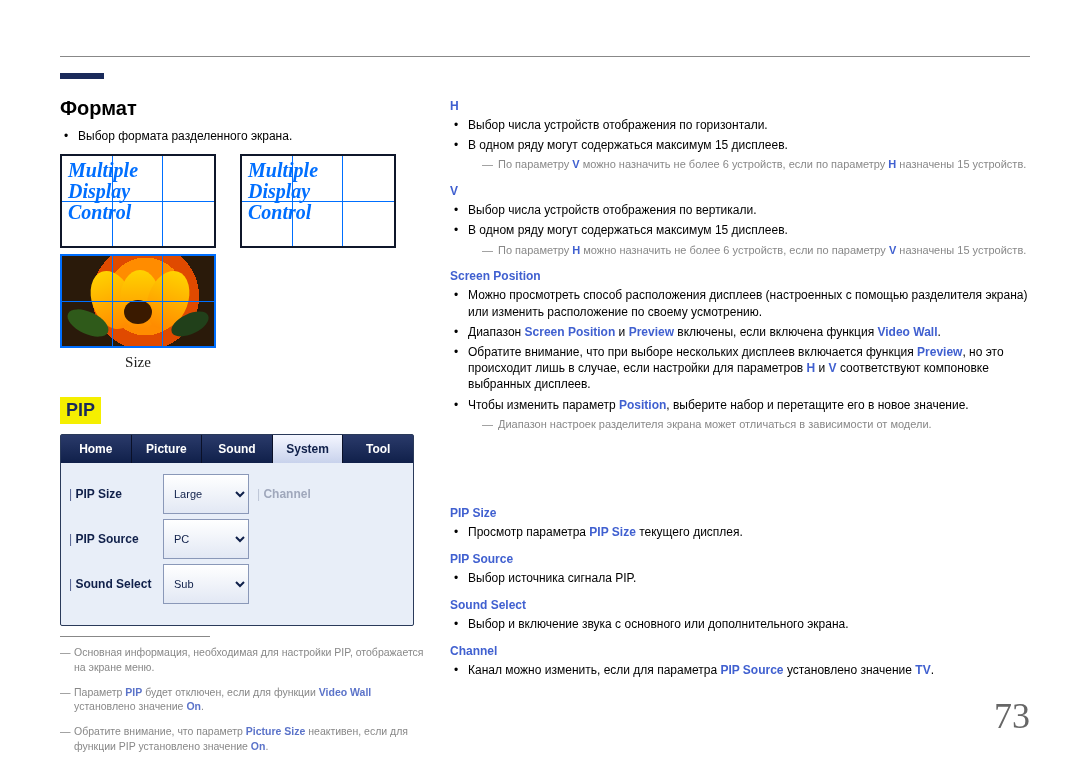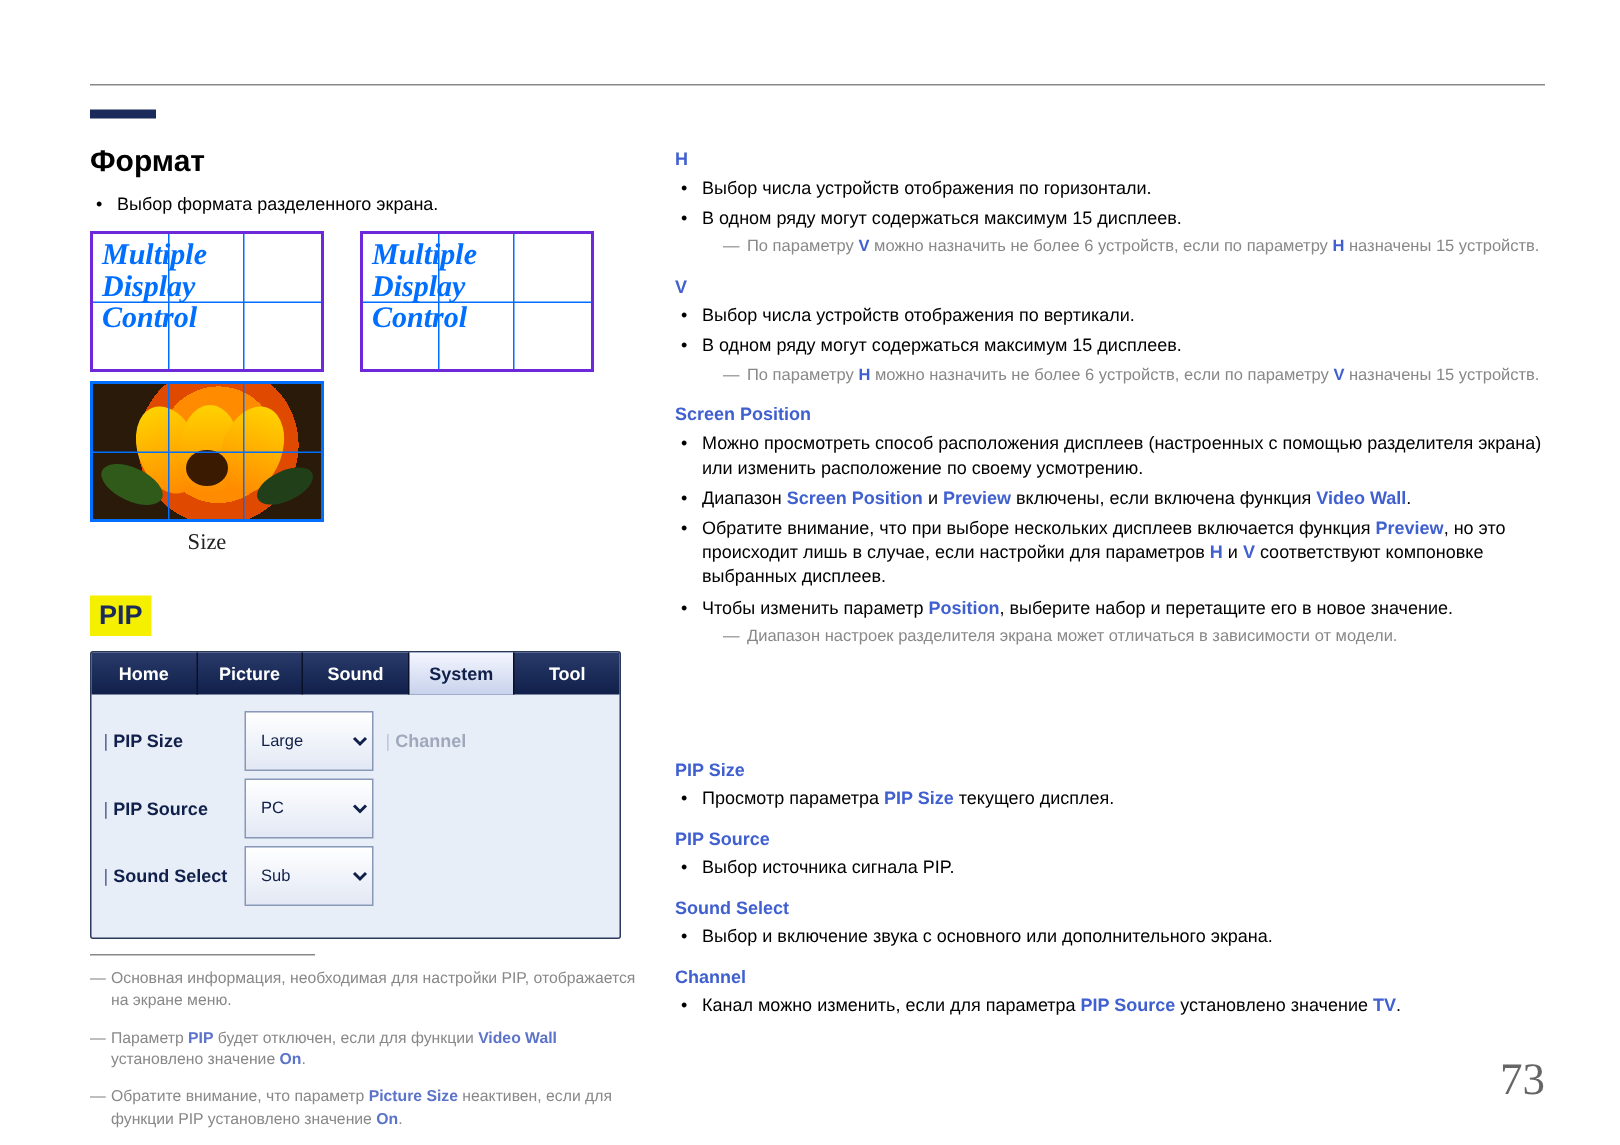--- a/index.html
+++ b/index.html
@@ -51,21 +51,21 @@
   .bullets > li::before { content: "•"; position: absolute; left: 4px; top: 0; }
   .sub-dash { list-style: none; padding: 0; margin: 0; }
   .sub-dash > li { position: relative; padding-left: 30px; margin: 4px 0; color: #888; font-size: 11px; line-height: 1.35; }
   .sub-dash > li::before { content: "―"; position: absolute; left: 14px; top: 0; color: #888; }
   .kw { color: #4060d0; font-weight: bold; }
 
   
   .thumb-row { display: flex; gap: 24px; margin-top: 6px; margin-bottom: 6px; }
   .thumb-pair { text-align: center; }
   .mdc-box {
-    width: 152px; height: 90px; border: 2px solid #6d28d9; background: #fff;
+    width: 152px; height: 90px; border: 2px solid #0f172a; background: #fff;
     position: relative;
   }
   .mdc-box .grid-v1 { position:absolute; left:33%; top:0; width:1px; height:100%; background:#006fff; }
   .mdc-box .grid-v2 { position:absolute; left:66%; top:0; width:1px; height:100%; background:#006fff; }
   .mdc-box .grid-h  { position:absolute; left:0; top:50%; width:100%; height:1px; background:#006fff; }
   .mdc-box .txt {
     position:absolute; left:6px; top:4px; font-style: italic; font-family: Georgia, serif;
     font-size: 20px; line-height: 1.05; color:#006fff; font-weight:bold;
   }
   .flower-box {
@@ -130,21 +130,21 @@
   .footnotes p { margin:0 0 10px 0; padding-left:14px; position:relative; line-height:1.4; }
   .footnotes p::before{ content:"―"; position:absolute; left:0; top:0; }
   .footnotes .kw { color:#5b73c9; }
 
   .col-right .group { margin-bottom: 12px; }
   .col-right .hdr { color:#4060d0; font-weight:bold; font-size:12px; margin:2px 0 4px 0; }
   .col-right .note { color:#888; font-size:11px; }
 
   .pagenum {
     position:absolute; right:50px; bottom:26px;
-    font-family: Georgia,'Times New Roman',serif; font-size:30px; color:#666;
+    font-family: Georgia,'Times New Roman',serif; font-size:36px; color:#666;
   }
   .right-lower { margin-top: 74px; }
 </style>
 </head>
 <body>
 
 <div class="page">
   <div class="top-rule"></div>
 
   <div class="cols">

